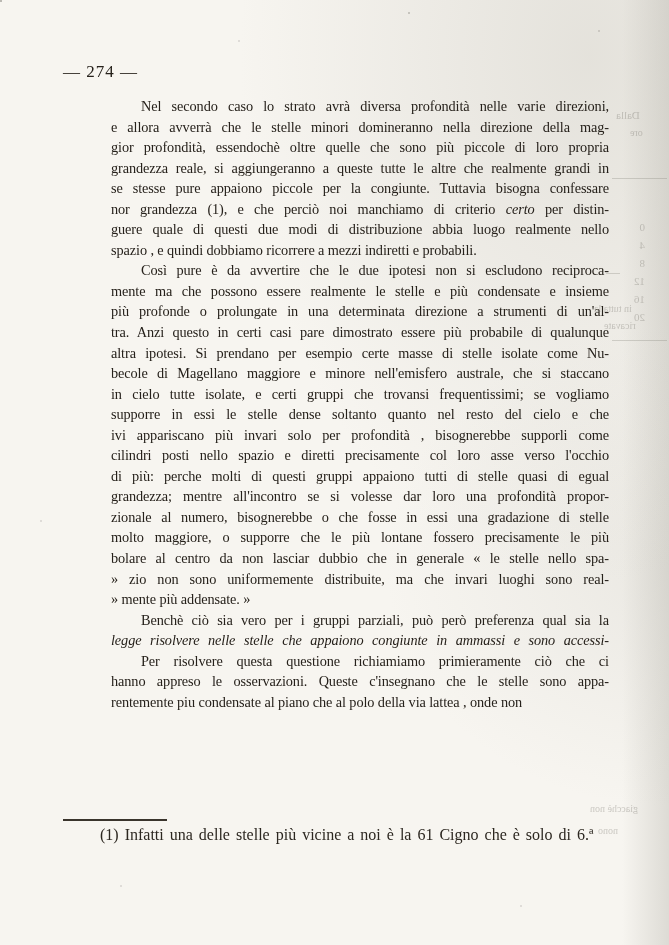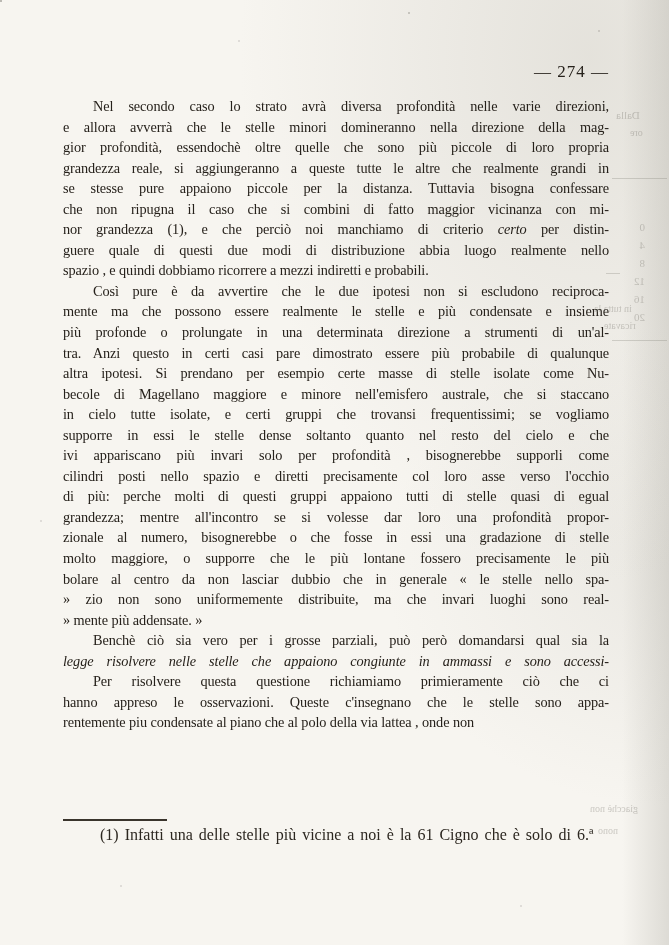--- a/index.html
+++ b/index.html
@@ -14,40 +14,41 @@
     background:
       radial-gradient(ellipse at 88% 6%, rgba(185,182,172,0.30), rgba(185,182,172,0) 42%),
       radial-gradient(ellipse at 100% 60%, rgba(190,188,180,0.22), rgba(190,188,180,0) 30%),
       linear-gradient(to right, rgba(200,198,190,0) 93%, rgba(172,170,162,0.35) 100%),
       #f7f5f0;
     overflow: hidden;
   }
   .page-number {
     position: absolute;
     left: 63px; top: 62px; width: 546px;
-    text-align: right;
+    text-align: left;
     font-size: 17px;
     color: #26211b;
     letter-spacing: 1px;
   }
   .text-body {
     position: absolute;
     left: 63px; top: 96px; width: 546px;
     color: #26211b;
     font-size: 14.3px;
     letter-spacing: -0.1px;
   }
   .para { margin: 0; }
   .line {
     height: 20.55px;
     line-height: 20.55px;
     text-align: justify;
     text-align-last: justify;
     white-space: normal;
     overflow: visible;
+    margin-left: 48px;
   }
   .line.last { text-align-last: left; }
   .line.indent { text-indent: 30px; }
   .it { font-style: italic; }
   .footnote-rule {
     position: absolute;
     left: 63px; top: 819px;
     width: 104px; height: 2px;
     background: #3a342c;
   }
@@ -96,22 +97,21 @@
 
 <div class="page">
   <div class="page-number">— 274 —</div>
 
   <div class="text-body">
       <div class="para">
         <div class="line indent"><span>Nel secondo caso lo strato avrà diversa profondità nelle varie direzioni,</span></div>
         <div class="line"><span>e allora avverrà che le stelle minori domineranno nella direzione della mag-</span></div>
         <div class="line"><span>gior profondità, essendochè oltre quelle che sono più piccole di loro propria</span></div>
         <div class="line"><span>grandezza reale, si aggiungeranno a queste tutte le altre che realmente grandi in</span></div>
-        <div class="line"><span>se stesse pure appaiono piccole per la distanza. Tuttavia bisogna confessare</span></div>
-        <div class="line"><span>che non ripugna il caso che si combini di fatto maggior vicinanza con mi-</span></div>
+        <div class="line"><span>se stesse pure appaiono piccole per la congiunte. Tuttavia bisogna confessare</span></div>
         <div class="line"><span>nor grandezza (1), e che perciò noi manchiamo di criterio </span><span class="it">certo</span><span> per distin-</span></div>
         <div class="line"><span>guere quale di questi due modi di distribuzione abbia luogo realmente nello</span></div>
         <div class="line last"><span>spazio , e quindi dobbiamo ricorrere a mezzi indiretti e probabili.</span></div>
       </div>
       <div class="para">
         <div class="line indent"><span>Così pure è da avvertire che le due ipotesi non si escludono reciproca-</span></div>
         <div class="line"><span>mente ma che possono essere realmente le stelle e più condensate e insieme</span></div>
         <div class="line"><span>più profonde o prolungate in una determinata direzione a strumenti di un'al-</span></div>
         <div class="line"><span>tra. Anzi questo in certi casi pare dimostrato essere più probabile di qualunque</span></div>
         <div class="line"><span>altra ipotesi. Si prendano per esempio certe masse di stelle isolate come Nu-</span></div>
@@ -122,21 +122,21 @@
         <div class="line"><span>cilindri posti nello spazio e diretti precisamente col loro asse verso l'occhio</span></div>
         <div class="line"><span>di più: perche molti di questi gruppi appaiono tutti di stelle quasi di egual</span></div>
         <div class="line"><span>grandezza; mentre all'incontro se si volesse dar loro una profondità propor-</span></div>
         <div class="line"><span>zionale al numero, bisognerebbe o che fosse in essi una gradazione di stelle</span></div>
         <div class="line"><span>molto maggiore, o supporre che le più lontane fossero precisamente le più</span></div>
         <div class="line"><span>bolare al centro da non lasciar dubbio che in generale « le stelle nello spa-</span></div>
         <div class="line"><span>» zio non sono uniformemente distribuite, ma che invari luoghi sono real-</span></div>
         <div class="line last"><span>» mente più addensate. »</span></div>
       </div>
       <div class="para">
-        <div class="line indent"><span>Benchè ciò sia vero per i grosse parziali, può però domandarsi qual sia la</span></div>
+        <div class="line indent"><span>Benchè ciò sia vero per i gruppi parziali, può però preferenza qual sia la</span></div>
         <div class="line"><span class="it">legge risolvere nelle stelle che appaiono congiunte in ammassi e sono accessi-</span></div>
       </div>
       <div class="para">
         <div class="line indent"><span>Per risolvere questa questione richiamiamo primieramente ciò che ci</span></div>
         <div class="line"><span>hanno appreso le osservazioni. Queste c'insegnano che le stelle sono appa-</span></div>
         <div class="line last"><span>rentemente piu condensate al piano che al polo della via lattea , onde non</span></div>
       </div>
     </div>
 
   <div class="footnote-rule"></div>

